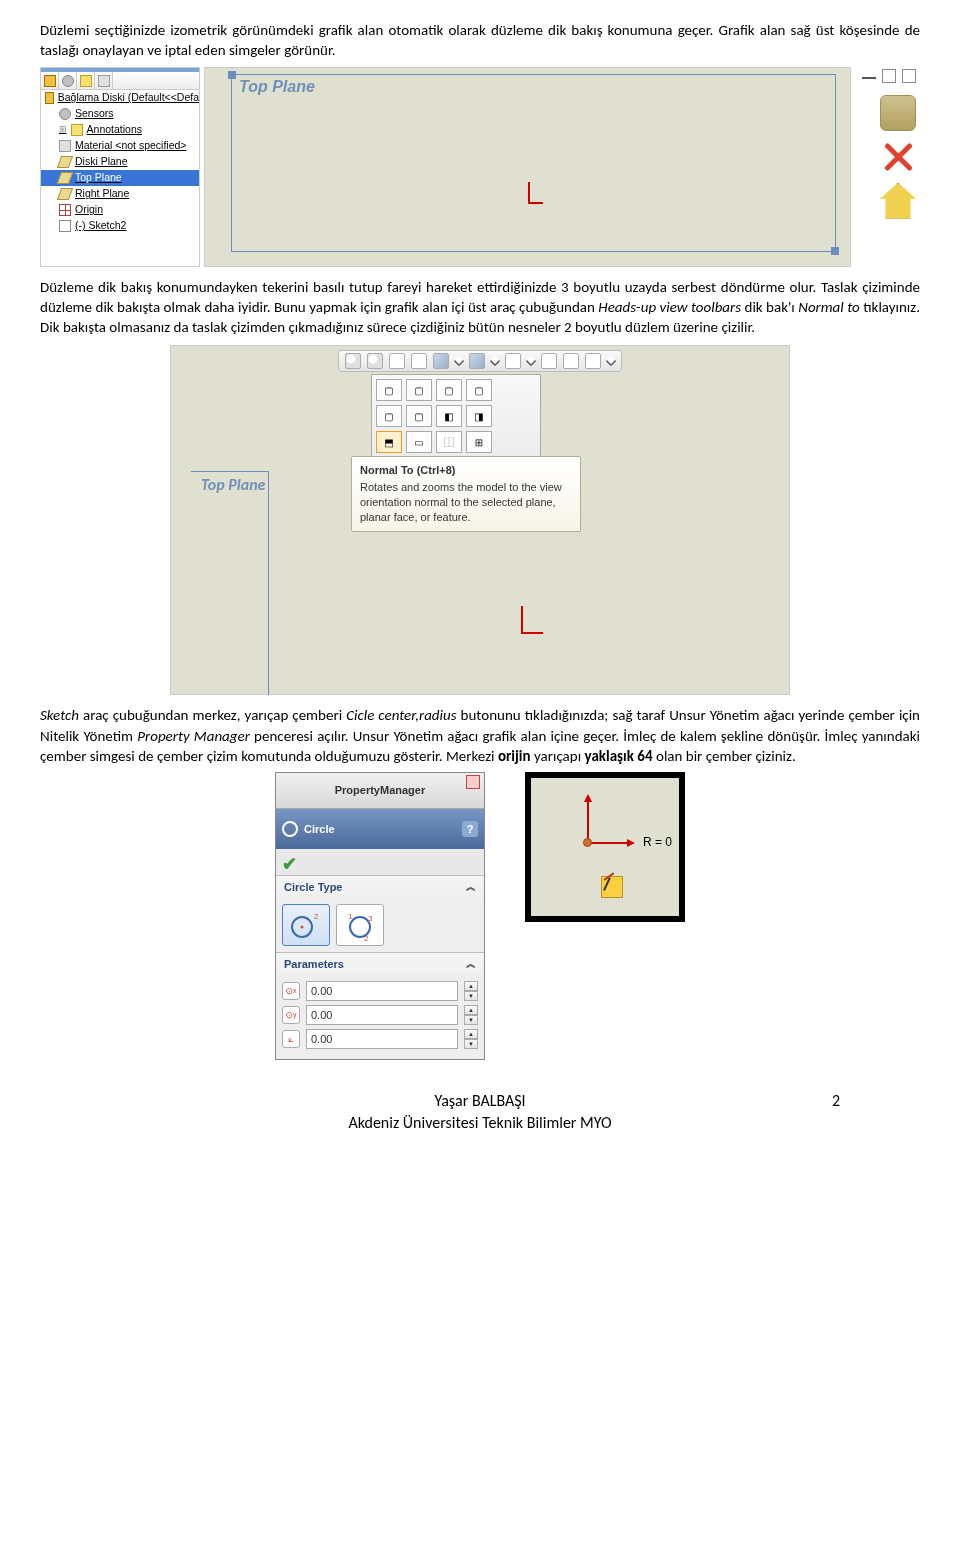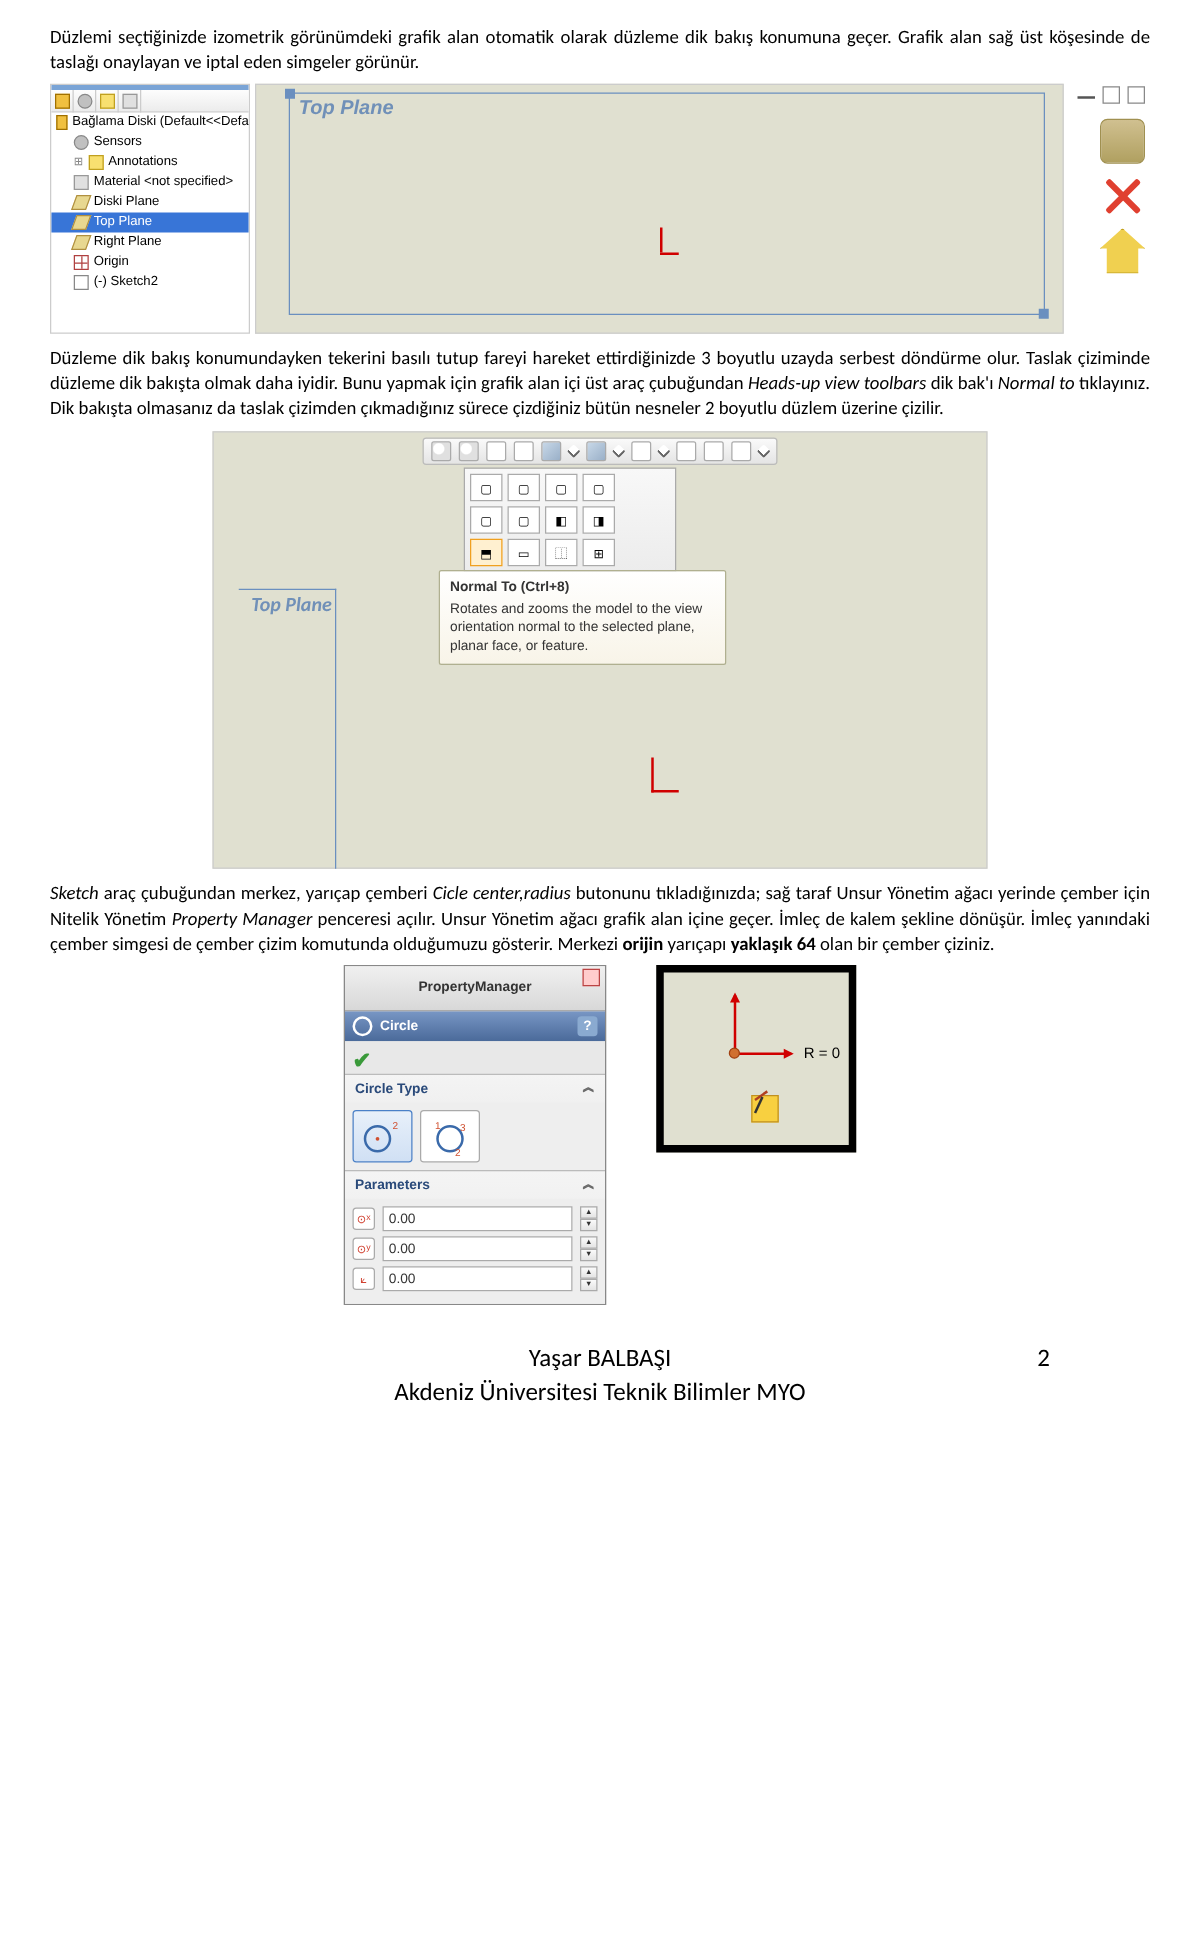--- a/index.html
+++ b/index.html
@@ -16,20 +16,21 @@
   .para { text-align: justify; margin-bottom: 6px; }
   .italic { font-style: italic; }
   .bold { font-weight: bold; }
 
   
   .fig1 { display: flex; gap: 0; margin: 6px 0 10px 0; height: 200px; }
   .tree {
     width: 160px; height: 200px; background: #fff; border:1px solid #ccc;
     font-size: 10.5px; font-family: Arial, sans-serif; overflow: hidden;
     position: relative;
+    text-decoration: underline;
   }
   .tree-tabs { display:flex; height:18px; border-bottom:1px solid #ccc; background:linear-gradient(#fdfdfd,#ececec);}
   .tree-tab { width:18px; height:18px; border-right:1px solid #ccc; display:flex;align-items:center;justify-content:center;}
   .tree-row { display:flex; align-items:center; height:16px; padding-left:4px; gap:4px; white-space:nowrap;}
   .tree-row.sel { background:#3875d7; color:#fff; }
   .tree-icon { width:12px; height:12px; display:inline-block; }
   .ti-part { background:#f0c040; border:1px solid #a07000; }
   .ti-sens { background:#c0c0c0; border:1px solid #888; border-radius:50%; }
   .ti-ann { background:#f8e070; border:1px solid #c0a020; }
   .ti-mat { background:#e0e0e0; border:1px solid #999; }
@@ -102,21 +103,21 @@
   .pm{
     width:210px;font-family:Arial;font-size:11px;color:#333;
     border:1px solid #888;background:#ececec;
   }
   .pm-titlebar{
     height:36px;background:linear-gradient(#f0f0f0,#d8d8d8);display:flex;align-items:center;justify-content:center;
     font-weight:bold;color:#333;border-bottom:1px solid #aaa;position:relative;
   }
   .pm-titlebar .pin{position:absolute;right:4px;top:2px;width:14px;height:14px;border:1px solid #b44;background:#fcc;}
   .pm-feature{
-    height:24px;background:linear-gradient(#7896c4,#4a6a9a);color:#fff;display:flex;align-items:center;gap:6px;padding:0 6px;font-weight:bold;
+    height:40px;background:linear-gradient(#7896c4,#4a6a9a);color:#fff;display:flex;align-items:center;gap:6px;padding:0 6px;font-weight:bold;
   }
   .pm-feature .fic{width:16px;height:16px;border:2px solid #fff;border-radius:50%;}
   .pm-feature .qm{margin-left:auto;width:16px;height:16px;background:#8aaad0;border-radius:3px;display:flex;align-items:center;justify-content:center;color:#fff;}
   .pm-okbar{height:26px;display:flex;align-items:center;padding:0 6px;background:#e8e8e8;}
   .pm-ok{width:22px;height:20px;position:relative;}
   .pm-ok::before{content:"✔";color:#3a9a3a;font-size:18px;font-weight:bold;}
   .pm-section{
     border-top:1px solid #bbb;background:linear-gradient(#f4f4f4,#e6e6e6);
   }
   .pm-sec-head{height:22px;display:flex;align-items:center;padding:0 8px;font-weight:bold;color:#2a4a7a;gap:44px;}
@@ -141,21 +142,21 @@
   .ob-arrow-h::after{content:"";position:absolute;right:-6px;top:-3px;border:4px solid transparent;border-left:8px solid #d00000;}
   .ob-dot{position:absolute;left:52px;top:60px;width:9px;height:9px;border-radius:50%;background:#d07030;border:1px solid #a04010;}
   .ob-r{position:absolute;left:112px;top:56px;font-size:12px;font-family:Arial;}
   .ob-cursor{
     position:absolute;left:70px;top:98px;width:22px;height:22px;background:#f8d040;border:1px solid #c09020;
   }
   .ob-cursor::before{content:"";position:absolute;left:2px;top:2px;width:12px;height:2px;background:#b04020;transform:rotate(-35deg);transform-origin:left;}
   .ob-cursor::after{content:"";position:absolute;left:4px;top:0px;width:2px;height:14px;background:#333;transform:rotate(25deg);}
 
   
-  .footer{margin-top:30px;text-align:center;font-size:20px;position:relative;}
+  .footer{margin-top:30px;text-align:center;font-size:16px;position:relative;}
   .footer .pagenum{position:absolute;right:80px;top:0;}
 </style>
 </head>
 <body>
 
 <p class="para">Düzlemi seçtiğinizde izometrik görünümdeki grafik alan otomatik olarak düzleme dik bakış konumuna geçer. Grafik alan sağ üst köşesinde de taslağı onaylayan ve iptal eden simgeler görünür.</p>
 
 <div class="fig1">
   <div class="tree">
     <div class="tree-top"></div>

